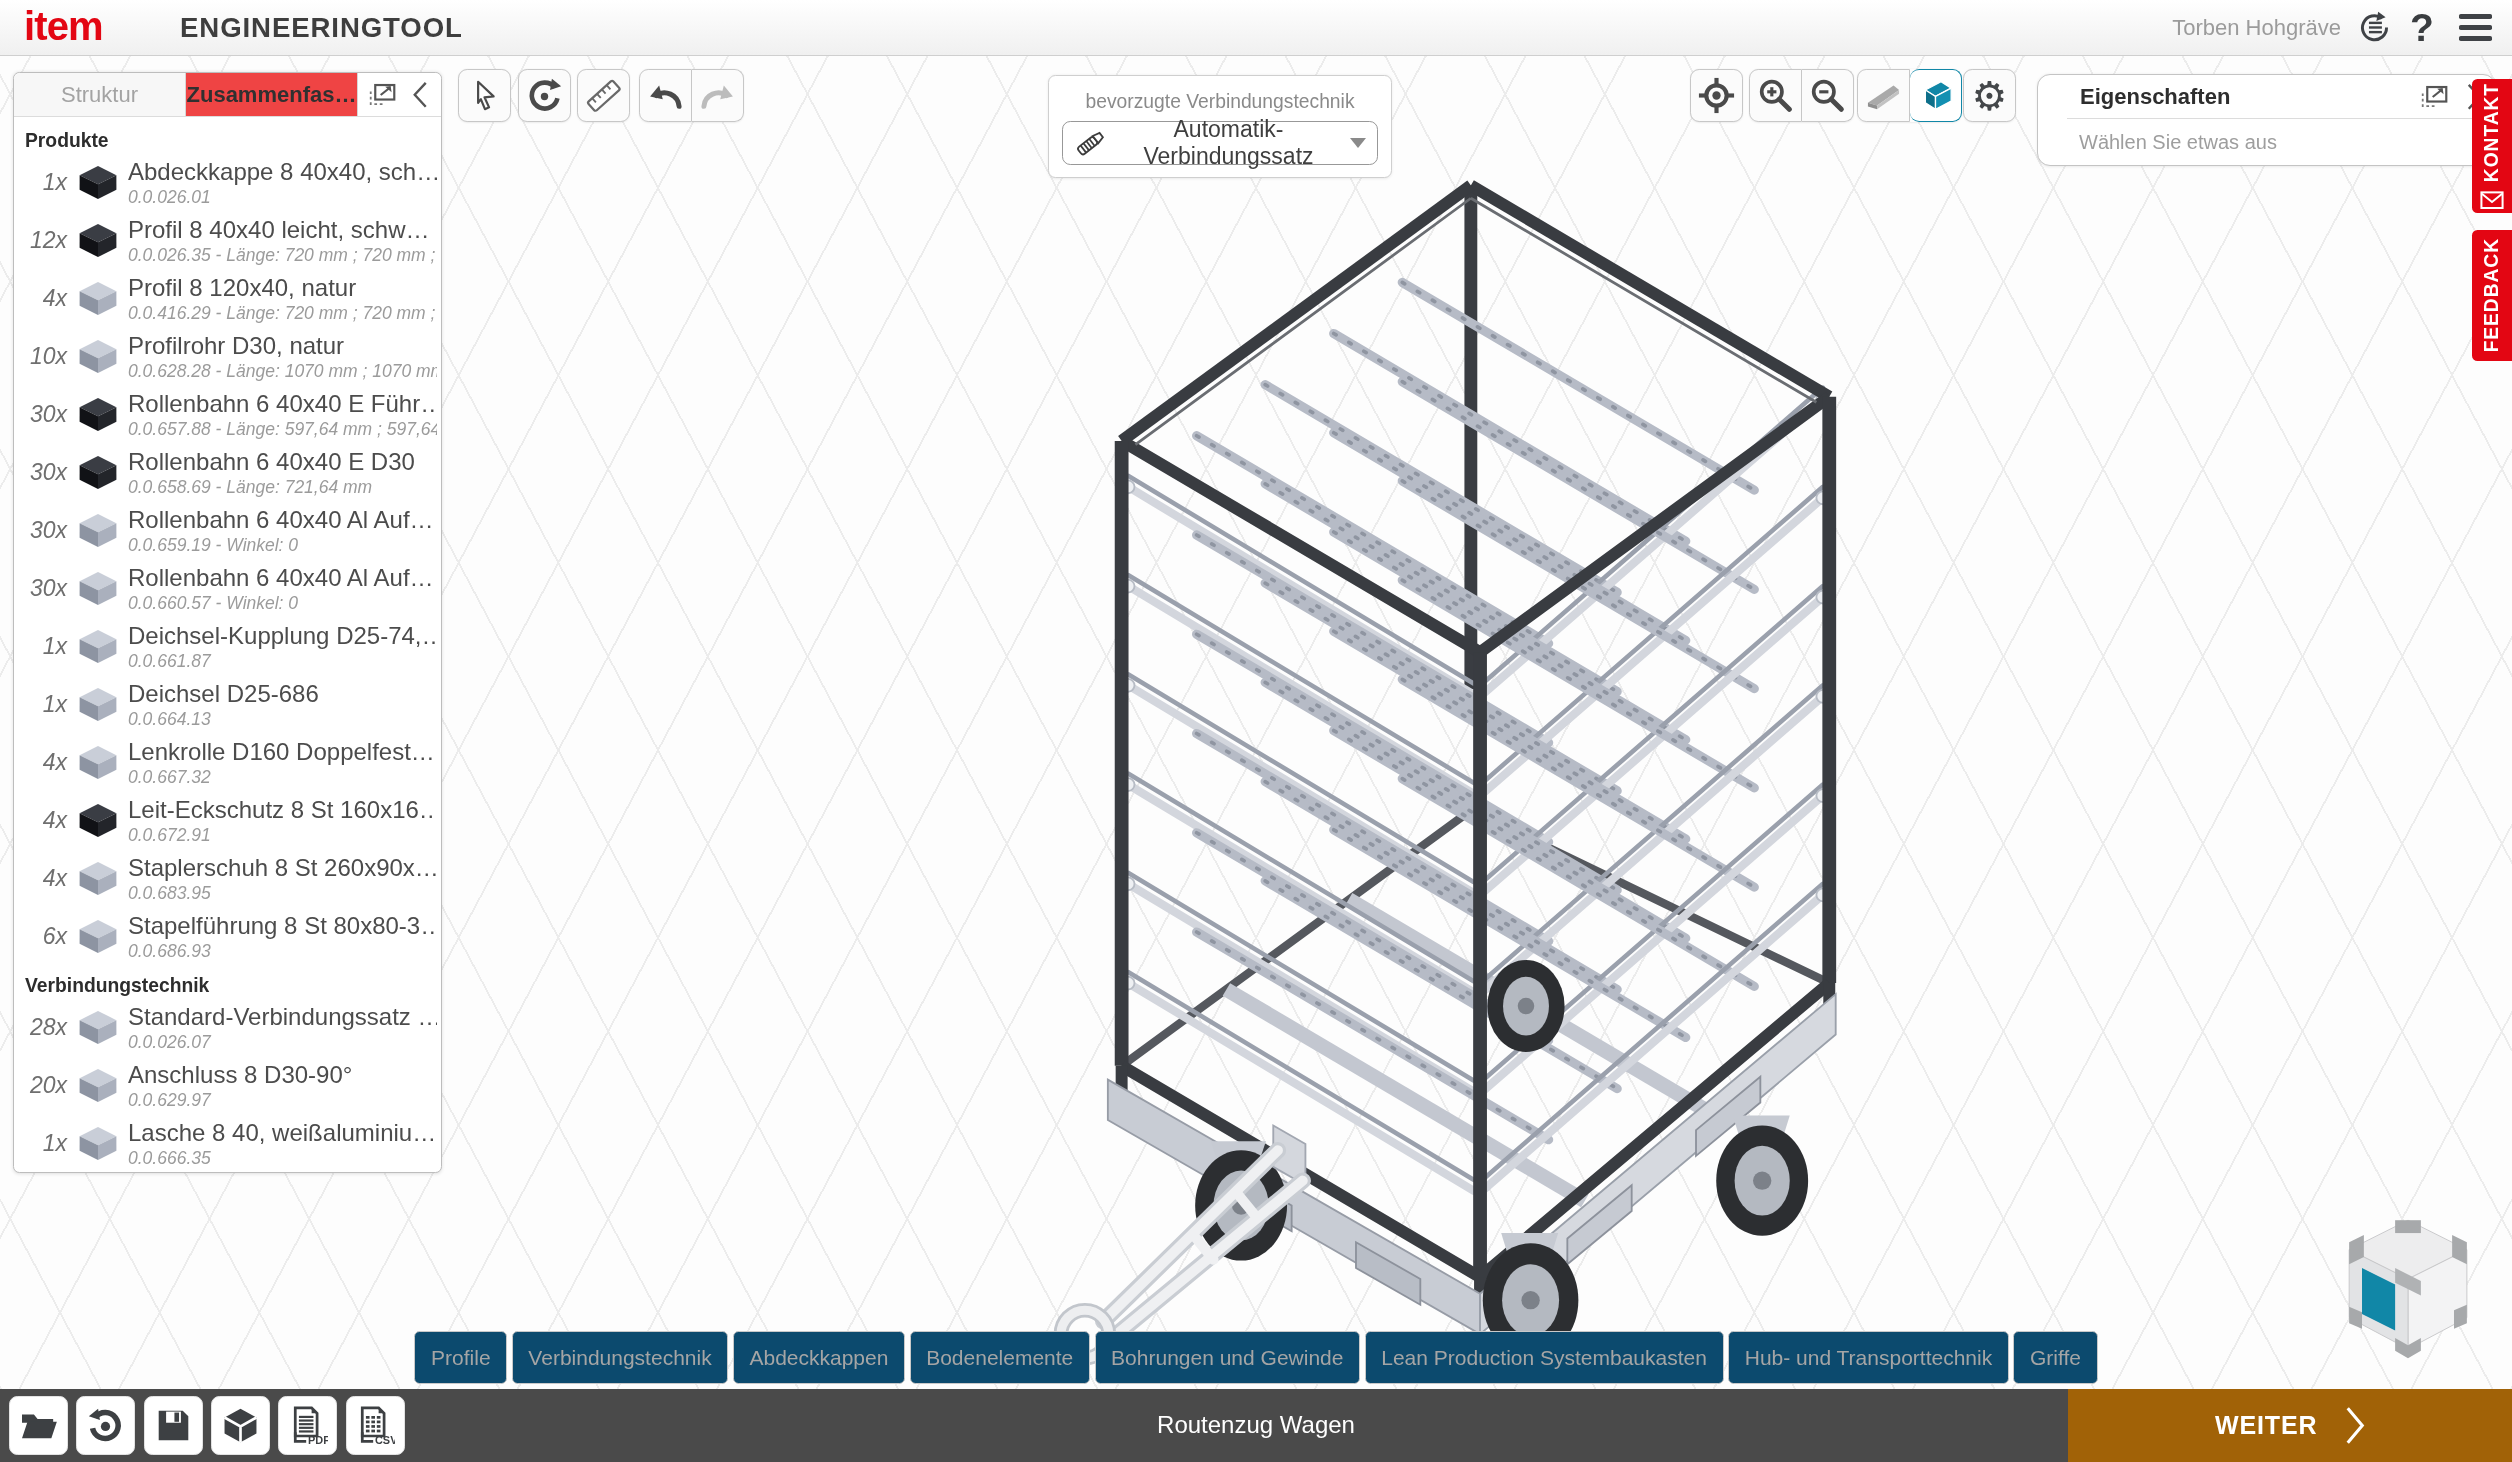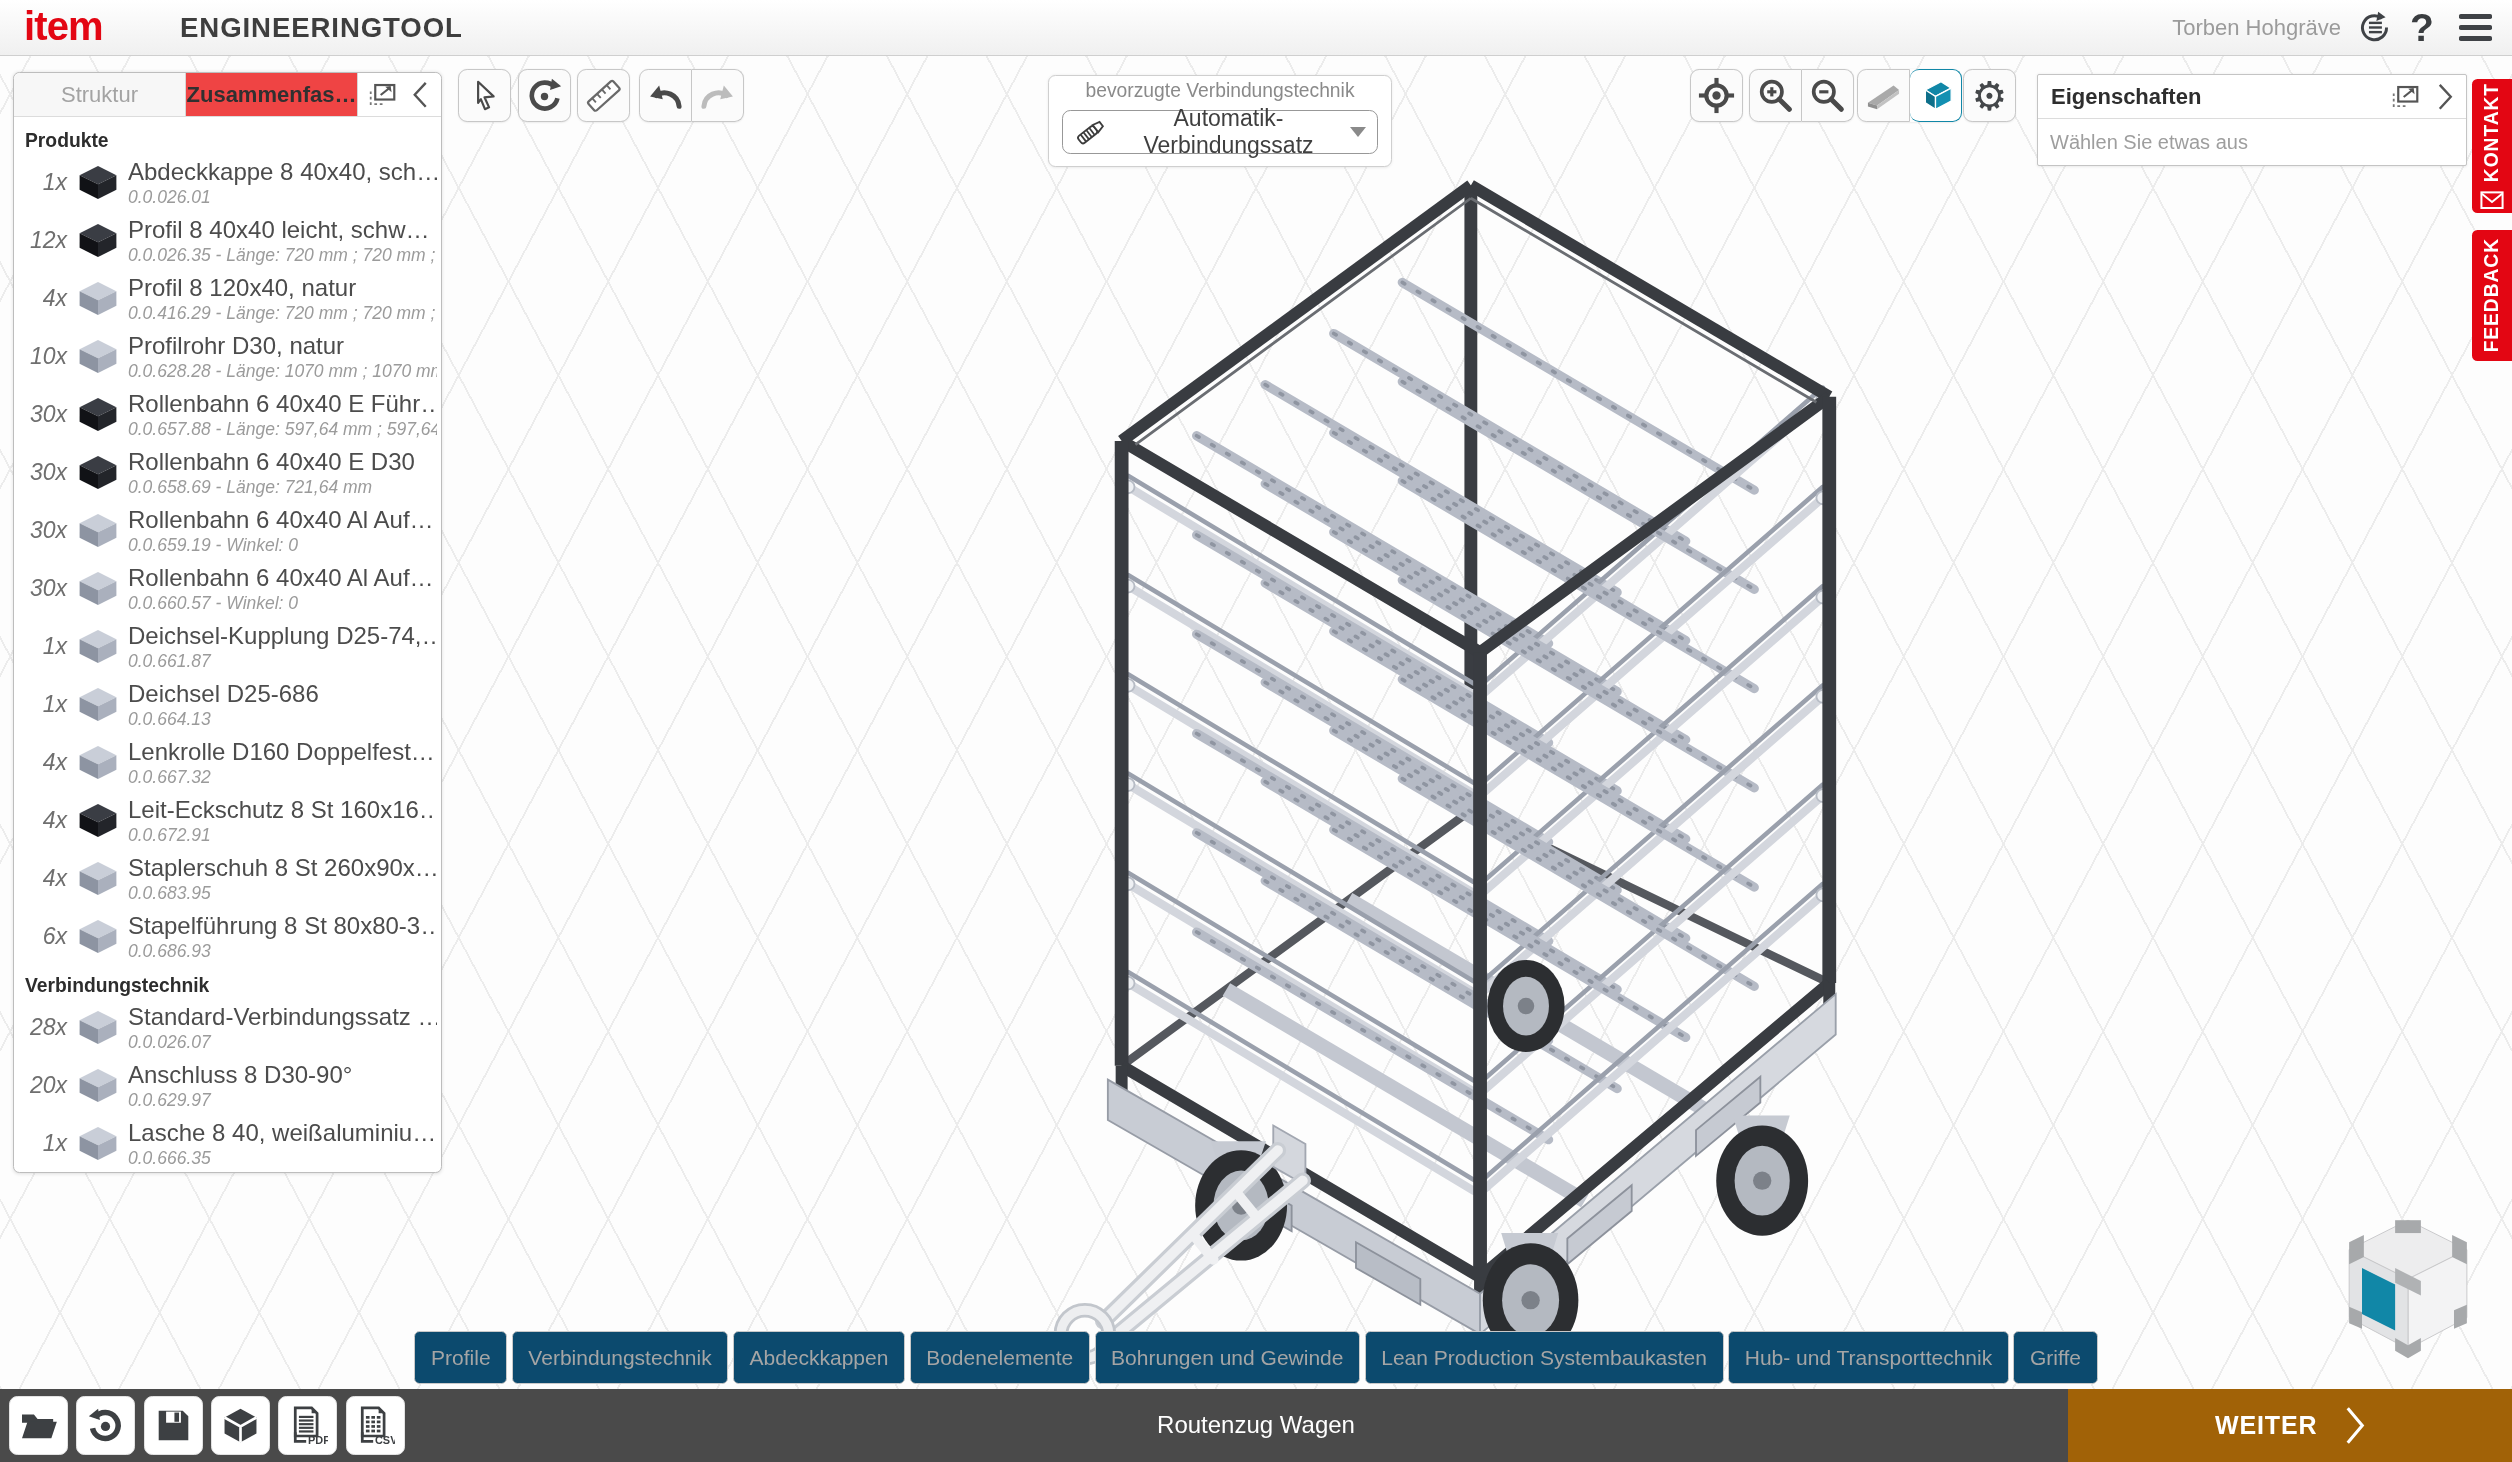--- a/index.html
+++ b/index.html
@@ -52,29 +52,29 @@
   .part-row{height:58px;display:flex;align-items:center;cursor:pointer;}
   .part-row .qty{width:53px;text-align:right;font-style:italic;color:#6f6f6f;font-size:23px;flex:none;}
   .part-row .thumb{width:61px;display:flex;justify-content:center;flex:none;}
   .part-row .meta{flex:1;min-width:0;padding-right:3.7px;}
   .part-row .pname{font-size:24px;color:#4c4c4c;white-space:nowrap;overflow:hidden;}
   .part-row .pdetail{font-size:17.5px;font-style:italic;color:#9b9b9b;white-space:nowrap;overflow:hidden;margin-top:0.9px;}
 
   
   .conn-panel{position:absolute;left:1048px;top:75px;width:342px;background:#fff;border:0.9px solid #cfcfcf;
               border-radius:7.4px;z-index:10;box-shadow:0 0.9px 2.8px rgba(0,0,0,.08);text-align:center;}
-  .conn-label{font-size:19.3px;color:#8a8a8a;margin-top:4px;}
+  .conn-label{font-size:19.3px;color:#8a8a8a;margin-top:15px;}
   .conn-select{height:42px;margin:8.3px 13px 12px;border:1.8px solid #989898;border-radius:8.3px;
                display:flex;align-items:center;padding:0 11px;cursor:pointer;background:#fff;}
   .conn-value{flex:1;font-size:23px;color:#3f3f3f;}
   .caret{width:0;height:0;border-left:8.3px solid transparent;border-right:8.3px solid transparent;border-top:10px solid #8a8a8a;}
 
   
   .props{position:absolute;left:2037px;top:74px;width:428px;background:#fff;border:0.9px solid #c4c4c4;
-         border-radius:2px;z-index:10;box-shadow:0 0.9px 2.8px rgba(0,0,0,.08);}
+         border-radius:13px;z-index:10;box-shadow:0 0.9px 2.8px rgba(0,0,0,.08);padding-left:29px;}
   .props-head{height:43px;display:flex;align-items:center;padding:0 13px;border-bottom:0.9px solid #dcdcdc;}
   .props-title{flex:1;font-size:22px;font-weight:bold;color:#2e2e2e;}
   .props-body{height:46px;display:flex;align-items:center;padding:0 12px;font-size:20px;color:#9e9e9e;}
 
   
   .side-tab{position:absolute;left:2472px;width:40px;background:#e30613;color:#fff;z-index:10;
             border-radius:5.5px 0 0 5.5px;display:flex;flex-direction:column;align-items:center;
             justify-content:center;gap:9.2px;cursor:pointer;}
   .side-tab .vtxt{writing-mode:vertical-rl;transform:rotate(180deg);font-size:19.3px;font-weight:bold;letter-spacing:0.9px;}
   .tab-contact{top:79px;height:134px;}

